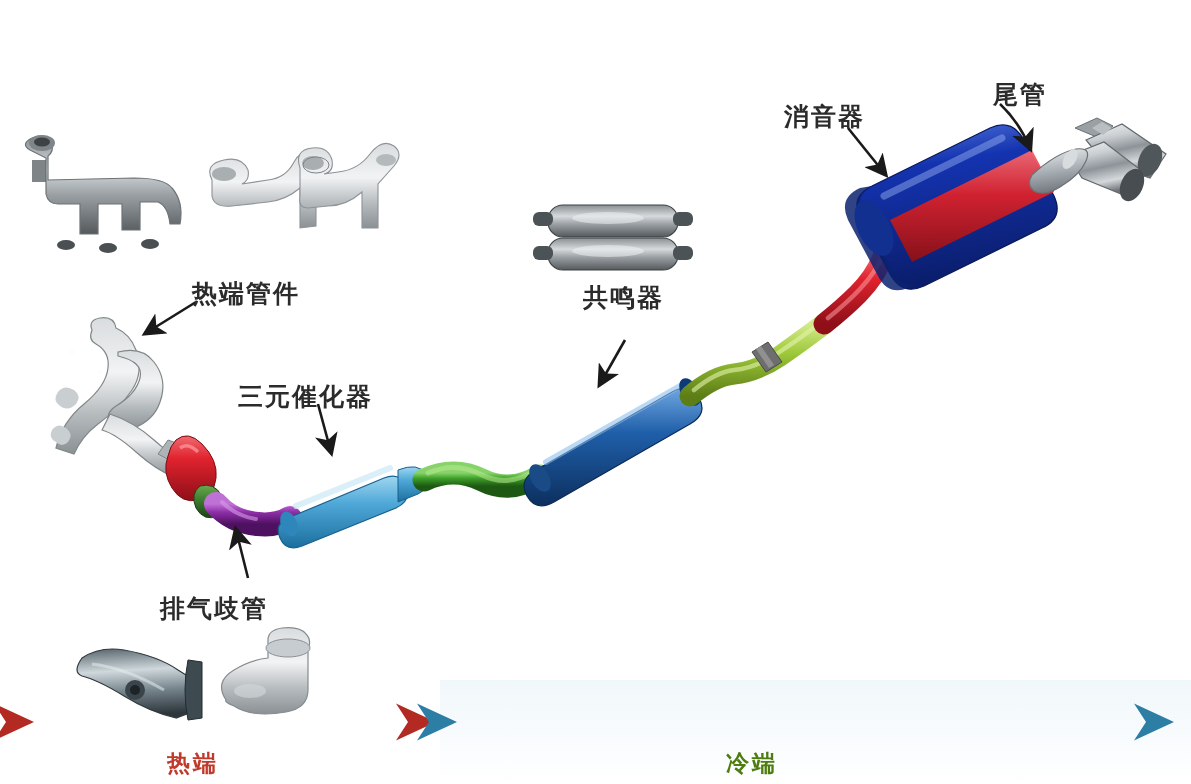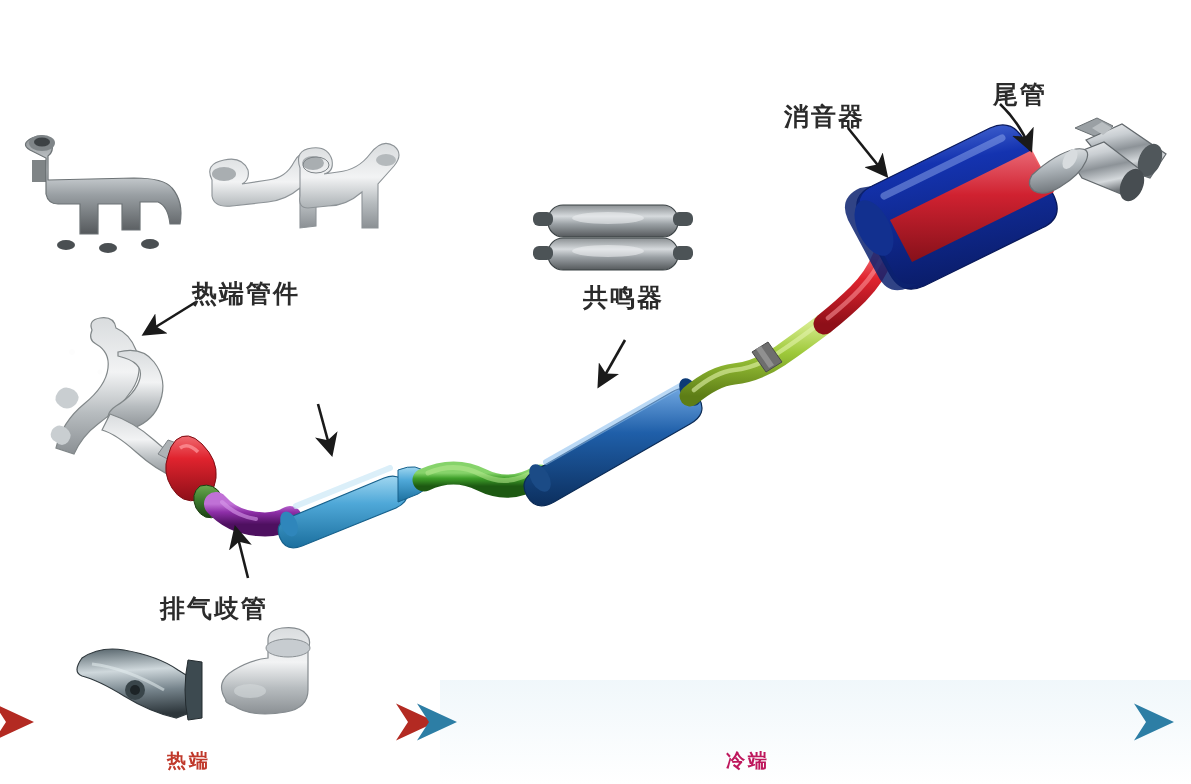--- a/index.html
+++ b/index.html
@@ -25,27 +25,27 @@
     position: absolute;
     font-family: "DejaVu Sans", "Liberation Sans", sans-serif;
     font-weight: bold;
     color: #2b2b2b;
     white-space: nowrap;
     letter-spacing: 2px;
   }
   .lbl-big { font-size: 25px; }
   .lbl-axis {
     position: absolute;
-    font-size: 19px;
+    font-size: 23px;
     font-weight: bold;
     letter-spacing: 3px;
     white-space: nowrap;
   }
   .lbl-hot  { color: #c0392b; }
-  .lbl-cold { color: #be185d; }
+  .lbl-cold { color: #4d7c0f; }
 </style>
 </head>
 <body>
 
 <div id="stage">
 
   <svg id="art" viewBox="0 0 1191 784">
     <defs>
 
       <linearGradient id="gMetalDark" x1="0" y1="0" x2="0" y2="1">
@@ -302,20 +302,21 @@
     <path d="M625,340 L600,384" stroke="#1a1a1a" stroke-width="2.6" fill="none" marker-end="url(#arrowBlack)"></path>
     <path d="M848,128 L885,174" stroke="#1a1a1a" stroke-width="2.6" fill="none" marker-end="url(#arrowBlack)"></path>
     <path d="M1000,104 Q1019,122 1030,148" stroke="#1a1a1a" stroke-width="2.6" fill="none" marker-end="url(#arrowBlack)"></path>
 
     <line x1="28" y1="722" x2="430" y2="722" stroke="url(#gHotAxis)" stroke-width="4" marker-start="url(#arrHotS)" marker-end="url(#arrHotE)"></line>
     <line x1="451" y1="722" x2="1168" y2="722" stroke="url(#gColdAxis)" stroke-width="4" marker-start="url(#arrColdS)" marker-end="url(#arrColdE)"></line>
   </svg>
 
   <div class="lbl lbl-big" style="left:192px; top:277px;">热端管件</div>
 
+  <div class="lbl lbl-big" style="left:238px; top:380px;">三元催化器</div>
 
   <div class="lbl lbl-big" style="left:160px; top:592px;">排气歧管</div>
 
   <div class="lbl lbl-big" style="left:583px; top:281px;">共鸣器</div>
 
   <div class="lbl lbl-big" style="left:784px; top:100px;">消音器</div>
 
   <div class="lbl lbl-big" style="left:952px; top:78px;margin-left:41px;">尾管</div>
 
   <div class="lbl-axis lbl-hot" style="left:167px; top:748px;">热端</div>

